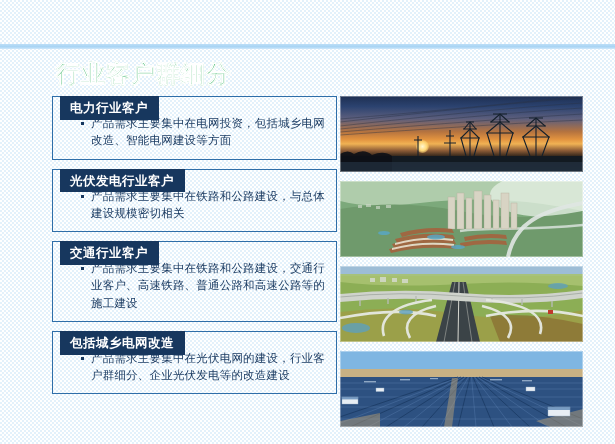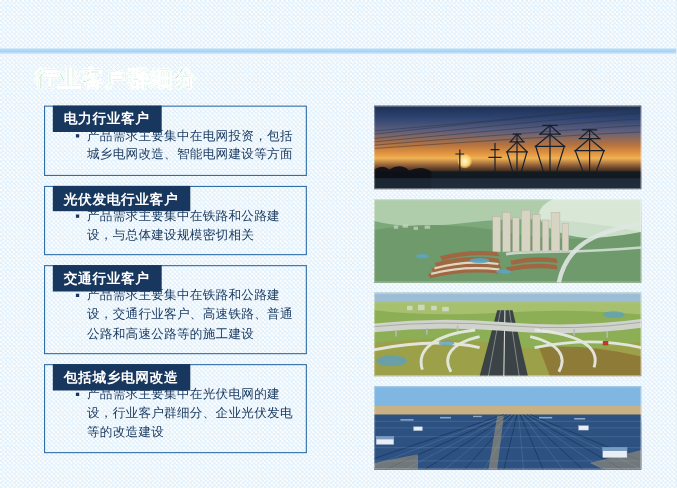--- a/index.html
+++ b/index.html
@@ -62,38 +62,38 @@
   .header-rule {
     position: absolute;
     left: 0; top: 44px;
     width: 615px; height: 5px;
     background: linear-gradient(to bottom, #bcdef7 0%, #a8d4f4 55%, #cfe8fb 100%);
   }
 
   
   .slide-title {
     position: absolute;
-    left: 32px; top: 58px;
-    font-size: 20px;
+    left: 56px; top: 58px;
+    font-size: 24px;
     font-weight: bold;
     color: #16a84a;
     letter-spacing: 1px;
     white-space: nowrap;
     -webkit-text-stroke: 0.6px #ffffff;
     text-shadow:
        1px 0 0 #ffffff, -1px 0 0 #ffffff,
        0 1px 0 #ffffff, 0 -1px 0 #ffffff,
        1px 1px 0 #ffffff, -1px -1px 0 #ffffff;
   }
 
   
   .blocks {
     position: absolute;
-    left: 40px; top: 96px;
-    width: 239px;
+    left: 52px; top: 96px;
+    width: 285px;
   }
   .block {
     position: relative;
     margin-bottom: 9px;
   }
   .block-body {
     border: 1px solid #2f6ea8;
     background: transparent;
     padding: 18px 8px 9px 10px;
     box-sizing: border-box;

